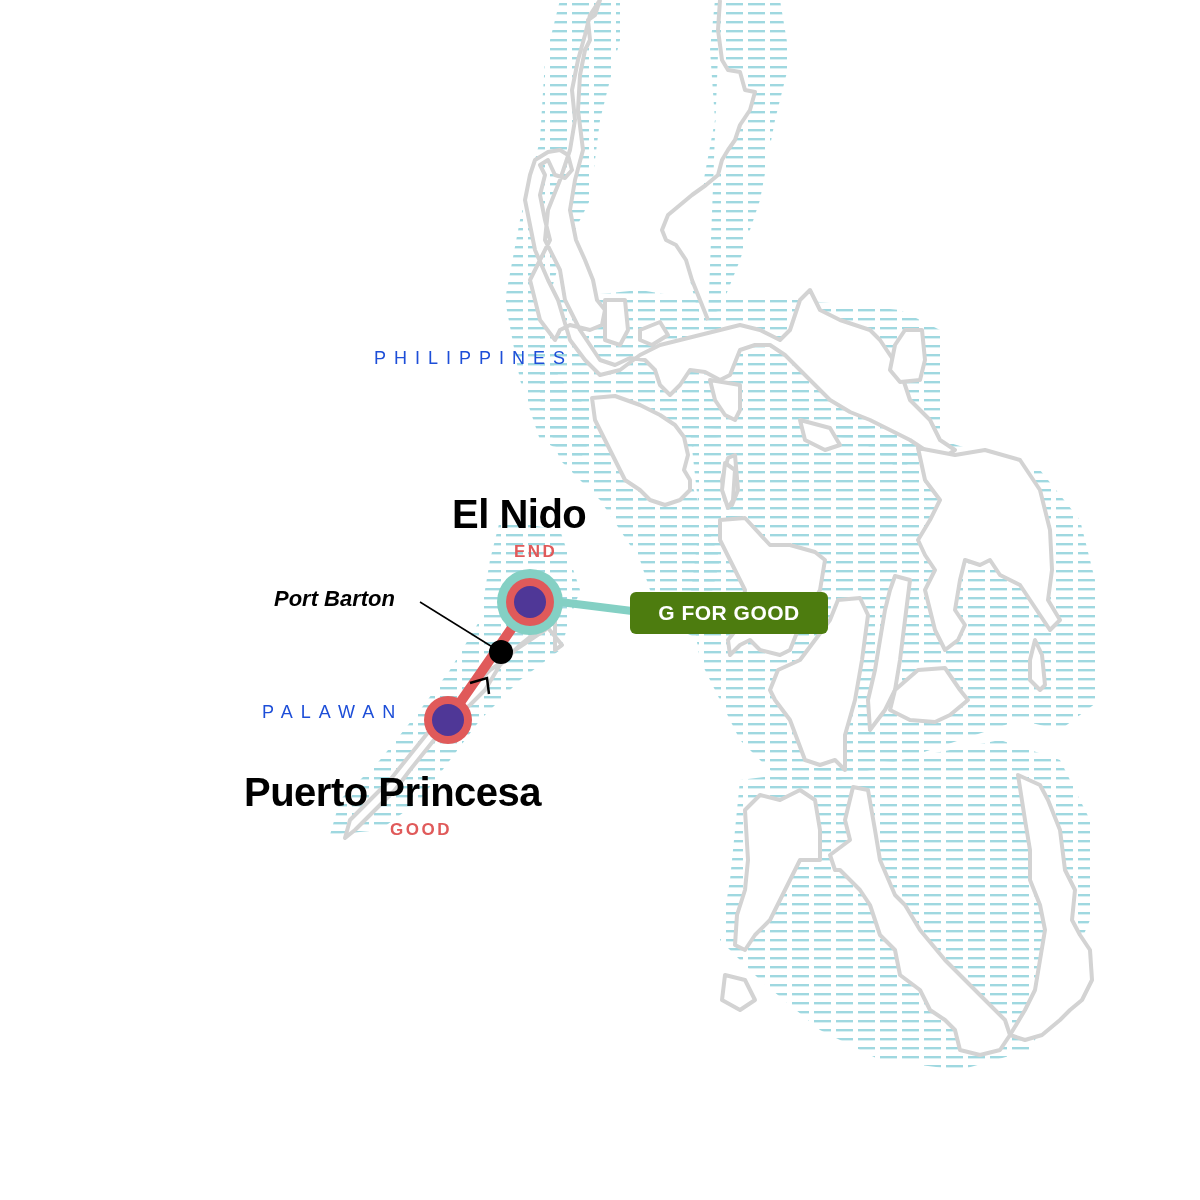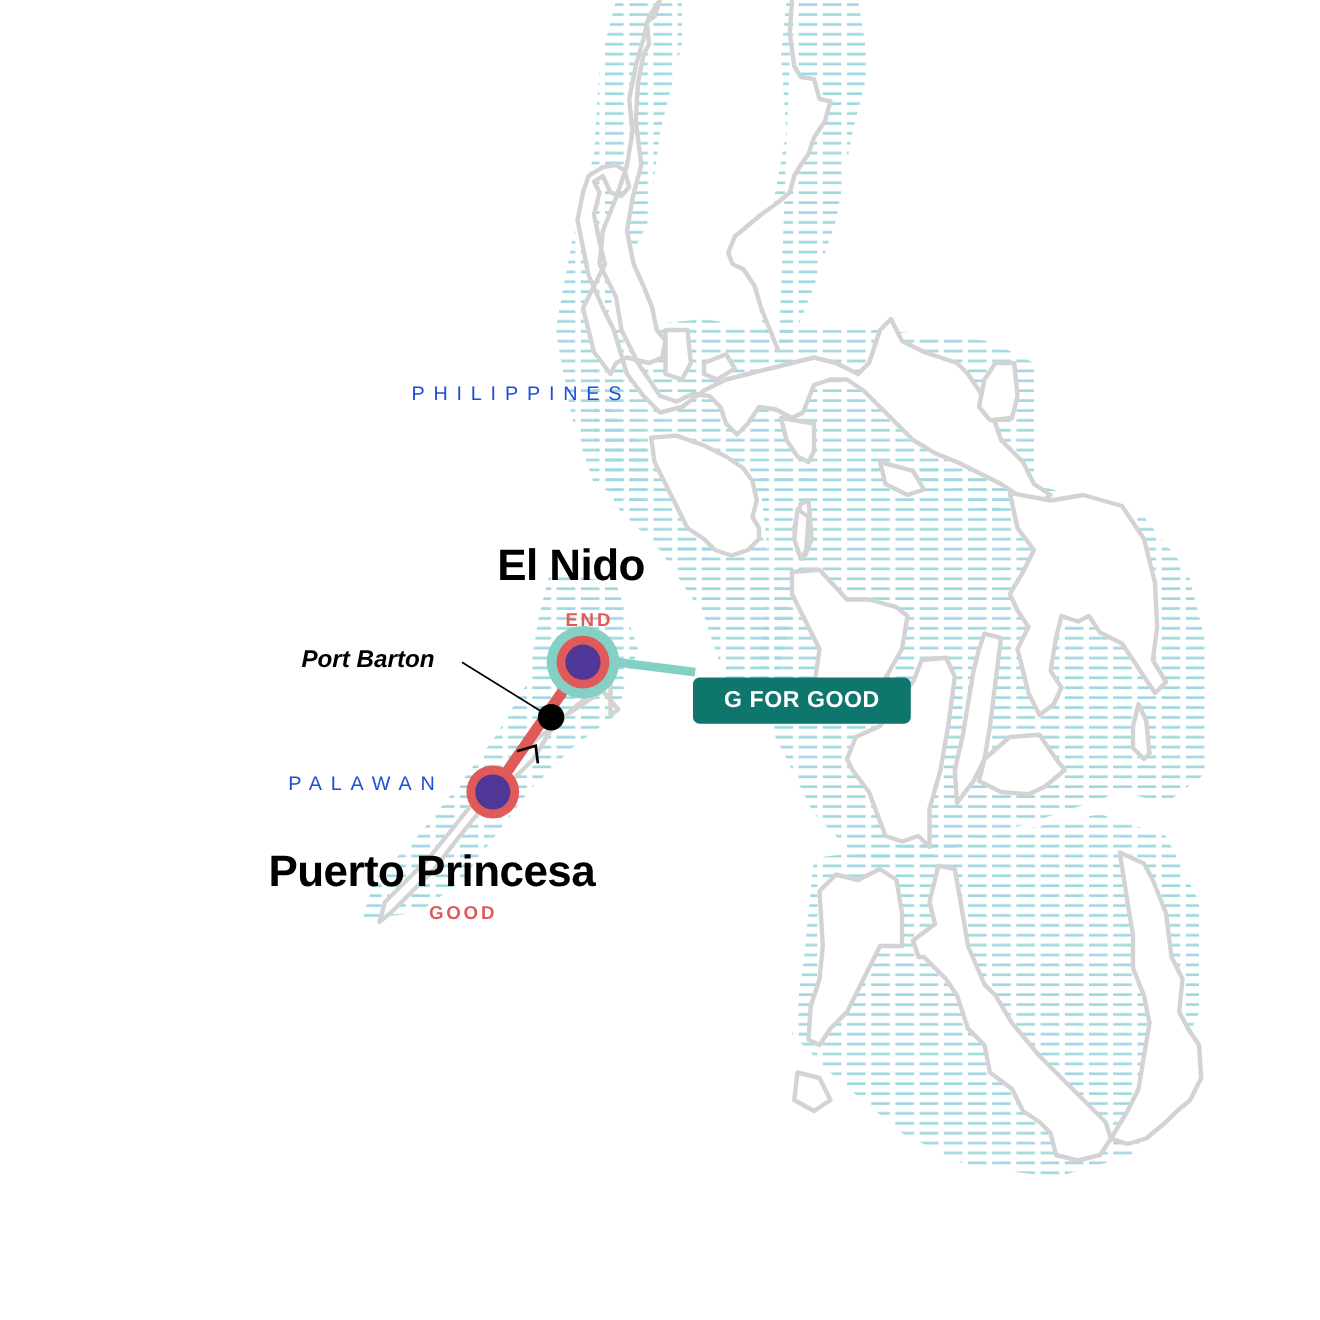--- a/index.html
+++ b/index.html
@@ -4,22 +4,22 @@
   <style>
     html, body { margin: 0; padding: 0; background: #ffffff; }
     body { width: 1200px; height: 1200px; position: relative; overflow: hidden;
            font-family: "Liberation Sans", "DejaVu Sans", sans-serif; }
     #map { position: absolute; left: 0; top: 0; width: 1200px; height: 1200px; }
     .lbl { position: absolute; white-space: nowrap; }
     .city-major { font-weight: 700; color: #000; font-size: 40px; letter-spacing: -0.5px; }
     .city-minor { font-weight: 700; color: #000; font-size: 22px; font-style: italic; }
     .role { font-weight: 700; color: #e05a5a; font-size: 17px; letter-spacing: 2.5px; }
     .region { color: #1d4ed8; font-size: 18px; letter-spacing: 8px; }
-    .gfg { position: absolute; left: 630px; top: 616px; width: 198px; height: 42px;
-           background: #0f766e; border-radius: 6px; color: #fff; font-weight: 700;
+    .gfg { position: absolute; left: 630px; top: 592px; width: 198px; height: 42px;
+           background: #4d7c0f; border-radius: 6px; color: #fff; font-weight: 700;
            font-size: 21px; display: flex; align-items: center; justify-content: center;
            letter-spacing: 0.5px; }
   </style>
 </head>
 <body>
 
 <svg id="map" viewBox="0 0 1200 1200" xmlns="http://www.w3.org/2000/svg">
   <defs>
     <pattern id="hatch" width="22" height="9" patternUnits="userSpaceOnUse">
       <rect x="0" y="3" width="17" height="2.4" fill="#9fd8e0"></rect>
@@ -99,21 +99,21 @@
     <circle cx="530" cy="602" r="33" fill="#84d0c4"></circle>
     <circle cx="530" cy="602" r="24" fill="#e05a5a"></circle>
     <circle cx="530" cy="602" r="16" fill="#4f3797"></circle>
   </g>
 </svg>
 
 <div class="lbl region" style="left:374px; top:348px;">PHILIPPINES</div>
 <div class="lbl region" style="left:262px; top:670px;margin-top:32px;">PALAWAN</div>
 
 <div class="lbl city-major" style="left:452px; top:492px;">El Nido</div>
-<div class="lbl role" style="left:514px; top:542px;margin-top:12px;">END</div>
+<div class="lbl role" style="left:514px; top:542px;">END</div>
 
 <div class="lbl city-minor" style="left:274px; top:586px;">Port Barton</div>
 
 <div class="lbl city-major" style="left:244px; top:770px;">Puerto Princesa</div>
 <div class="lbl role" style="left:390px; top:820px;">GOOD</div>
 
 <div class="gfg">
   <span>G FOR GOOD</span>
 </div>
 

